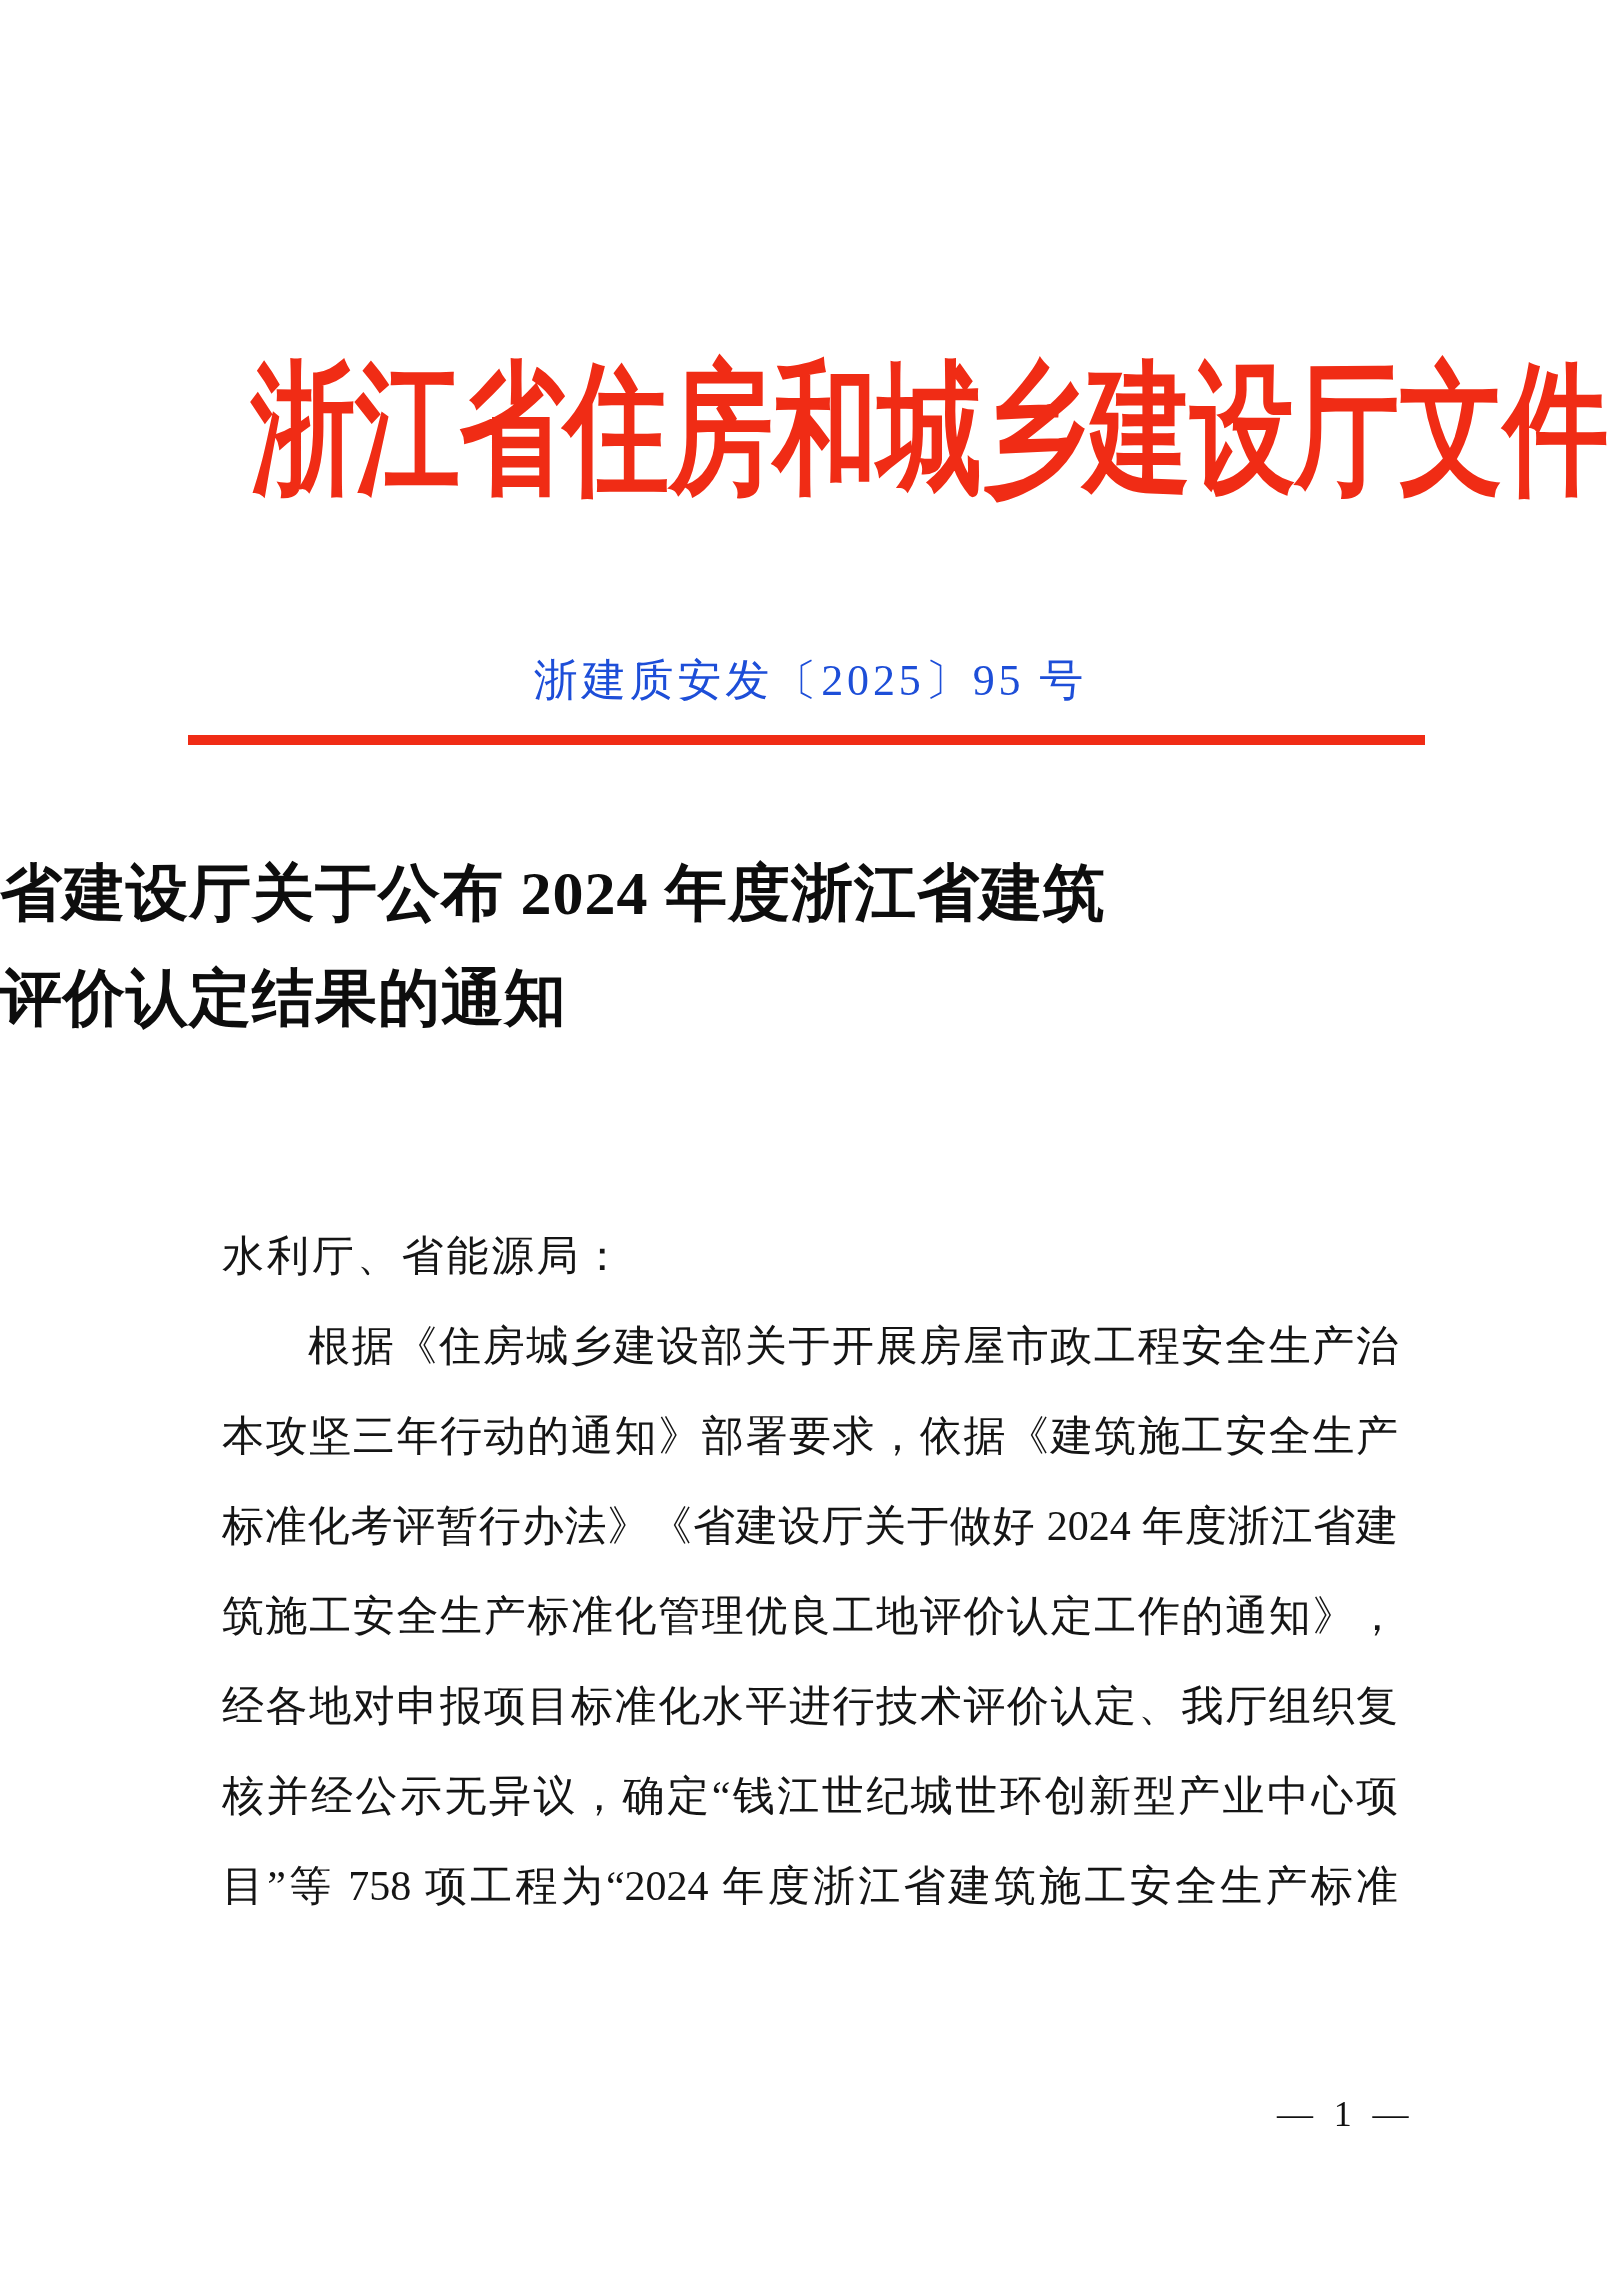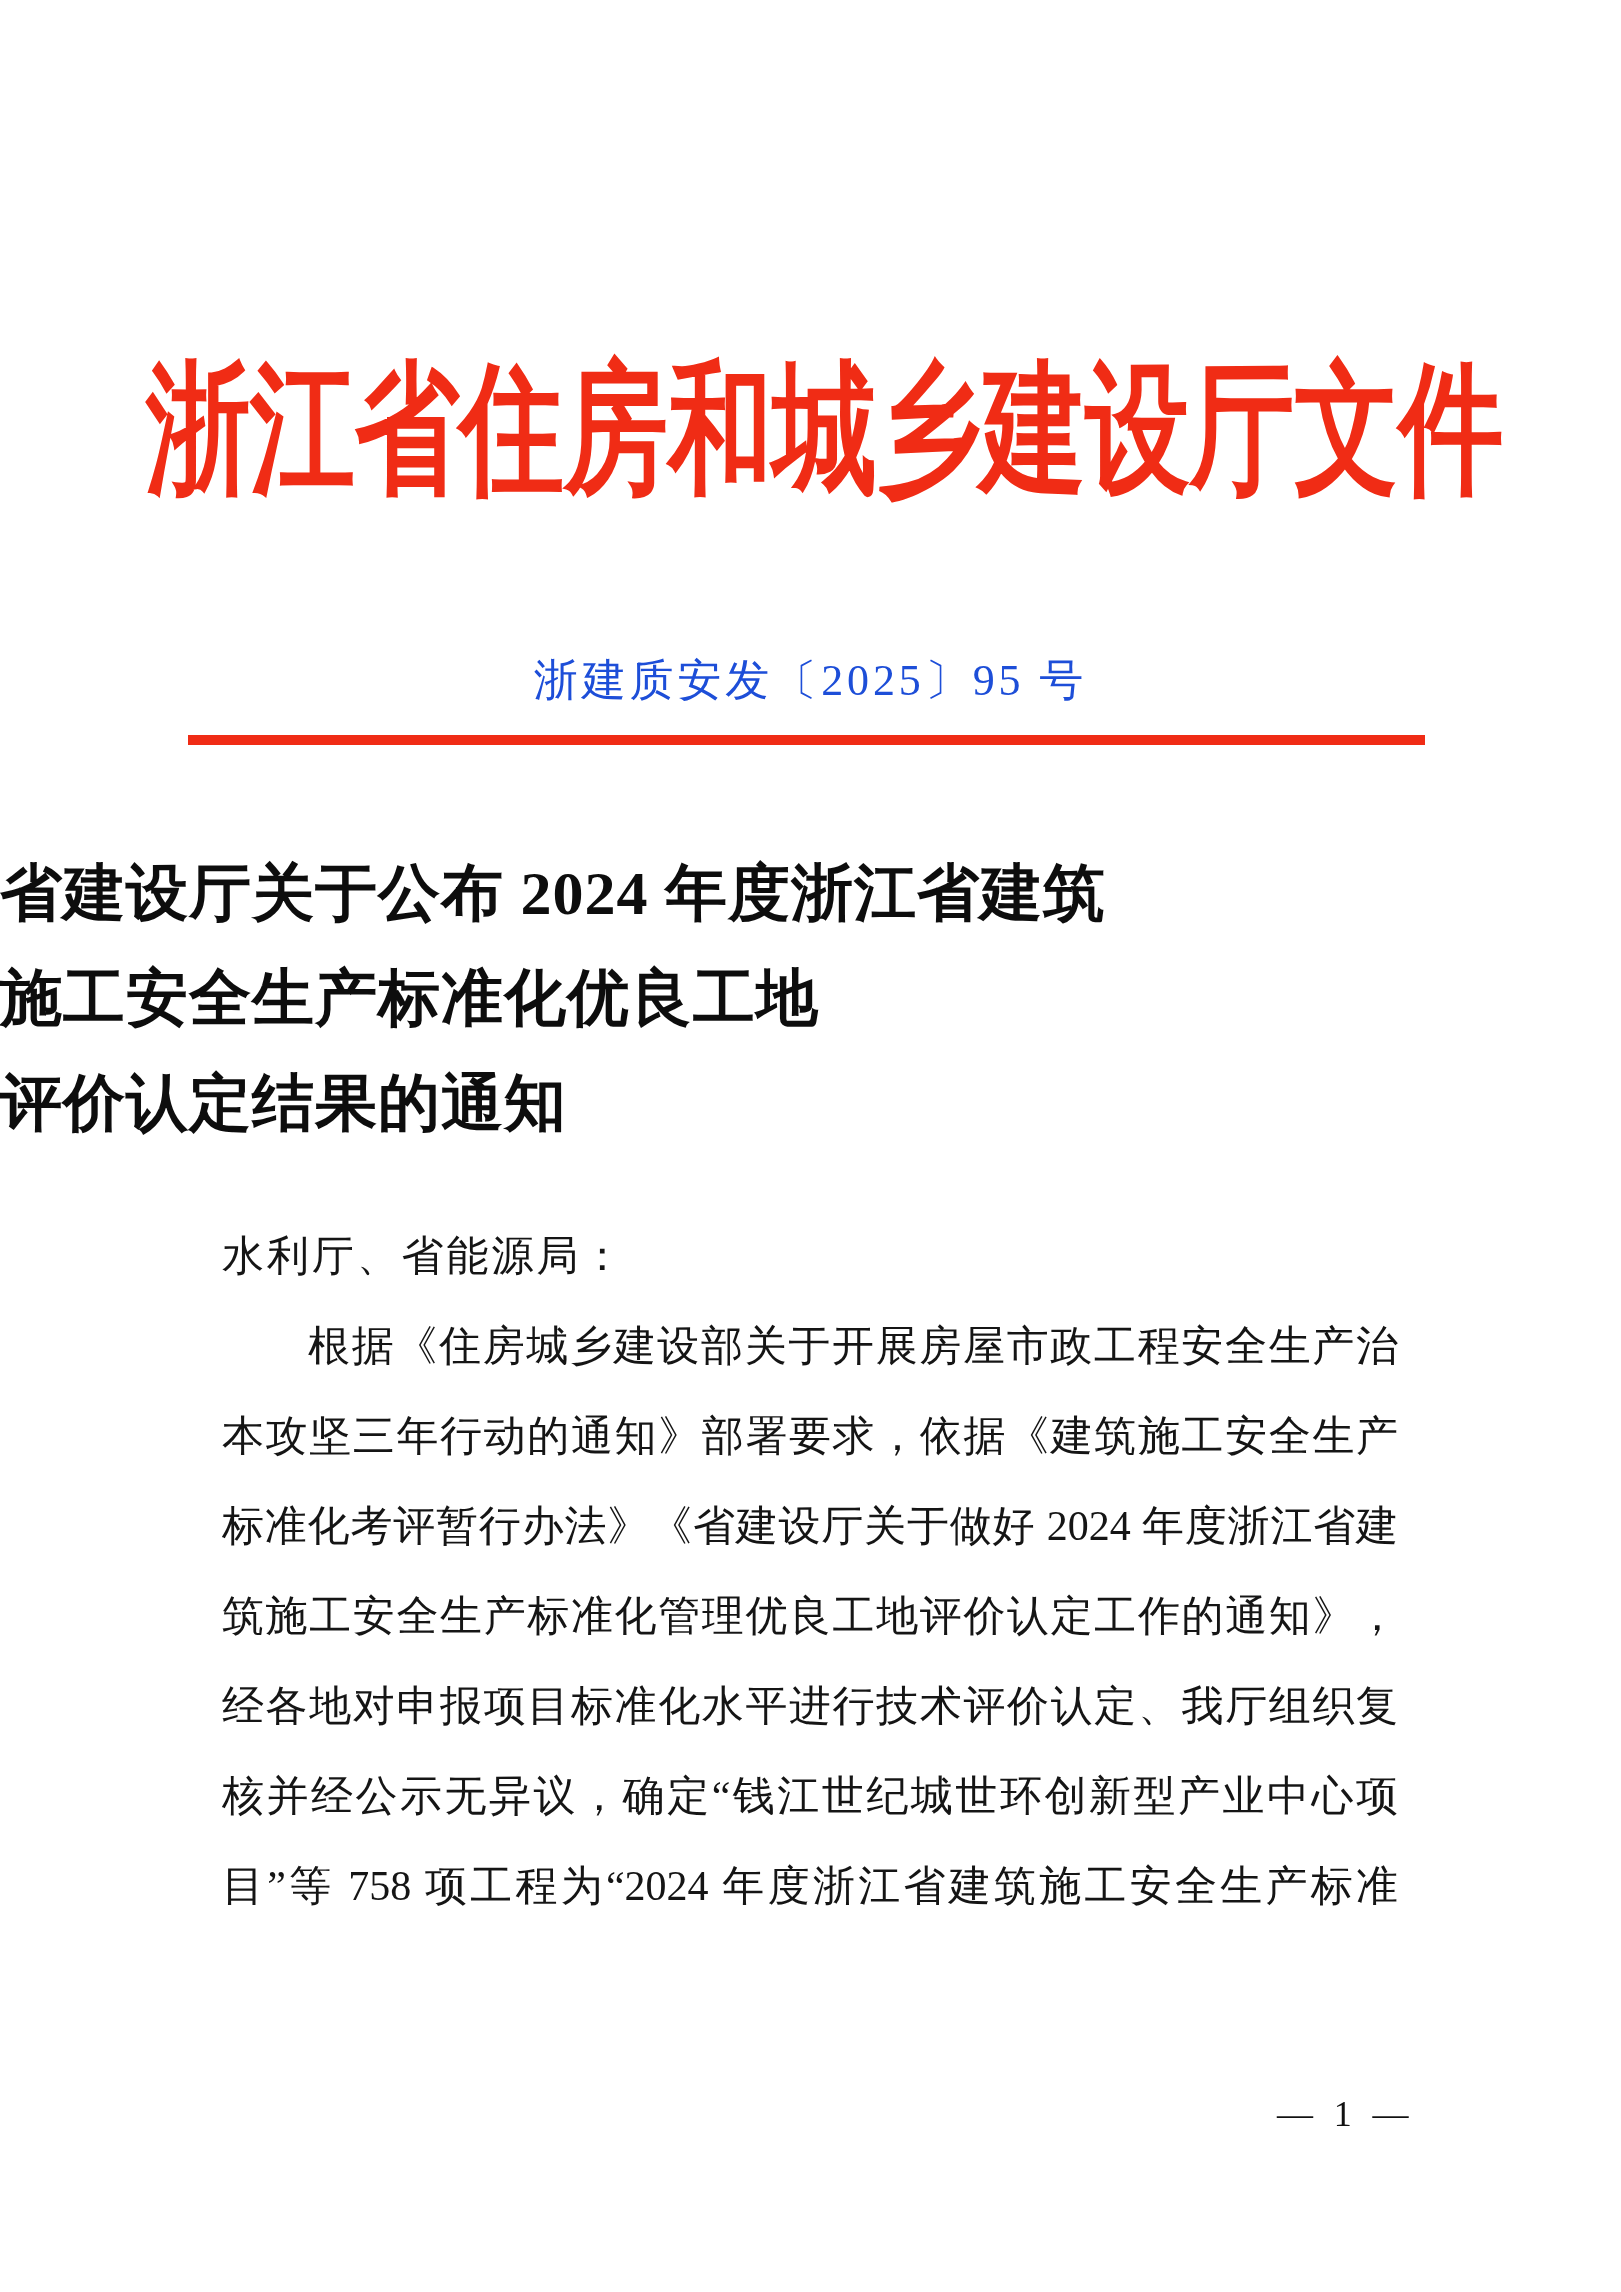--- a/index.html
+++ b/index.html
@@ -14,23 +14,21 @@
     font-family: "Liberation Serif", "DejaVu Serif", serif;
     color: #1a1a1a;
   }
   
   .red-header {
     position: absolute;
     top: 355px;
     left: 0;
     width: 100%;
     display: flex;
-    justify-content: center;
     pointer-events: none;
-    padding-left: 28px;
   }
   .red-header .stretch {
     display: inline-block;
     white-space: nowrap;
     font-size: 143px;
     line-height: 1.05;
     font-weight: bold;
     color: var(--accent, #f02c15);
     transform: scaleX(0.73);
     transform-origin: center;
@@ -113,21 +111,20 @@
   <div class="red-header">
     <span class="stretch">浙江省住房和城乡建设厅文件</span>
   </div>
 
   <div class="doc-number">浙建质安发〔2025〕95 号</div>
 
   <div class="red-rule"></div>
 
   <div class="doc-title">
     <div>省建设厅关于公布 2024 年度浙江省建筑</div>
-    <div>施工安全生产标准化优良工地</div>
     <div>评价认定结果的通知</div>
   </div>
 
   <div class="doc-body">
     <div class="body-line no-stretch">水利厅、省能源局：</div>
     <div class="body-line indent">根据《住房城乡建设部关于开展房屋市政工程安全生产治</div>
     <div class="body-line">本攻坚三年行动的通知》部署要求，依据《建筑施工安全生产</div>
     <div class="body-line">标准化考评暂行办法》《省建设厅关于做好 2024 年度浙江省建</div>
     <div class="body-line">筑施工安全生产标准化管理优良工地评价认定工作的通知》，</div>
     <div class="body-line">经各地对申报项目标准化水平进行技术评价认定、我厅组织复</div>

